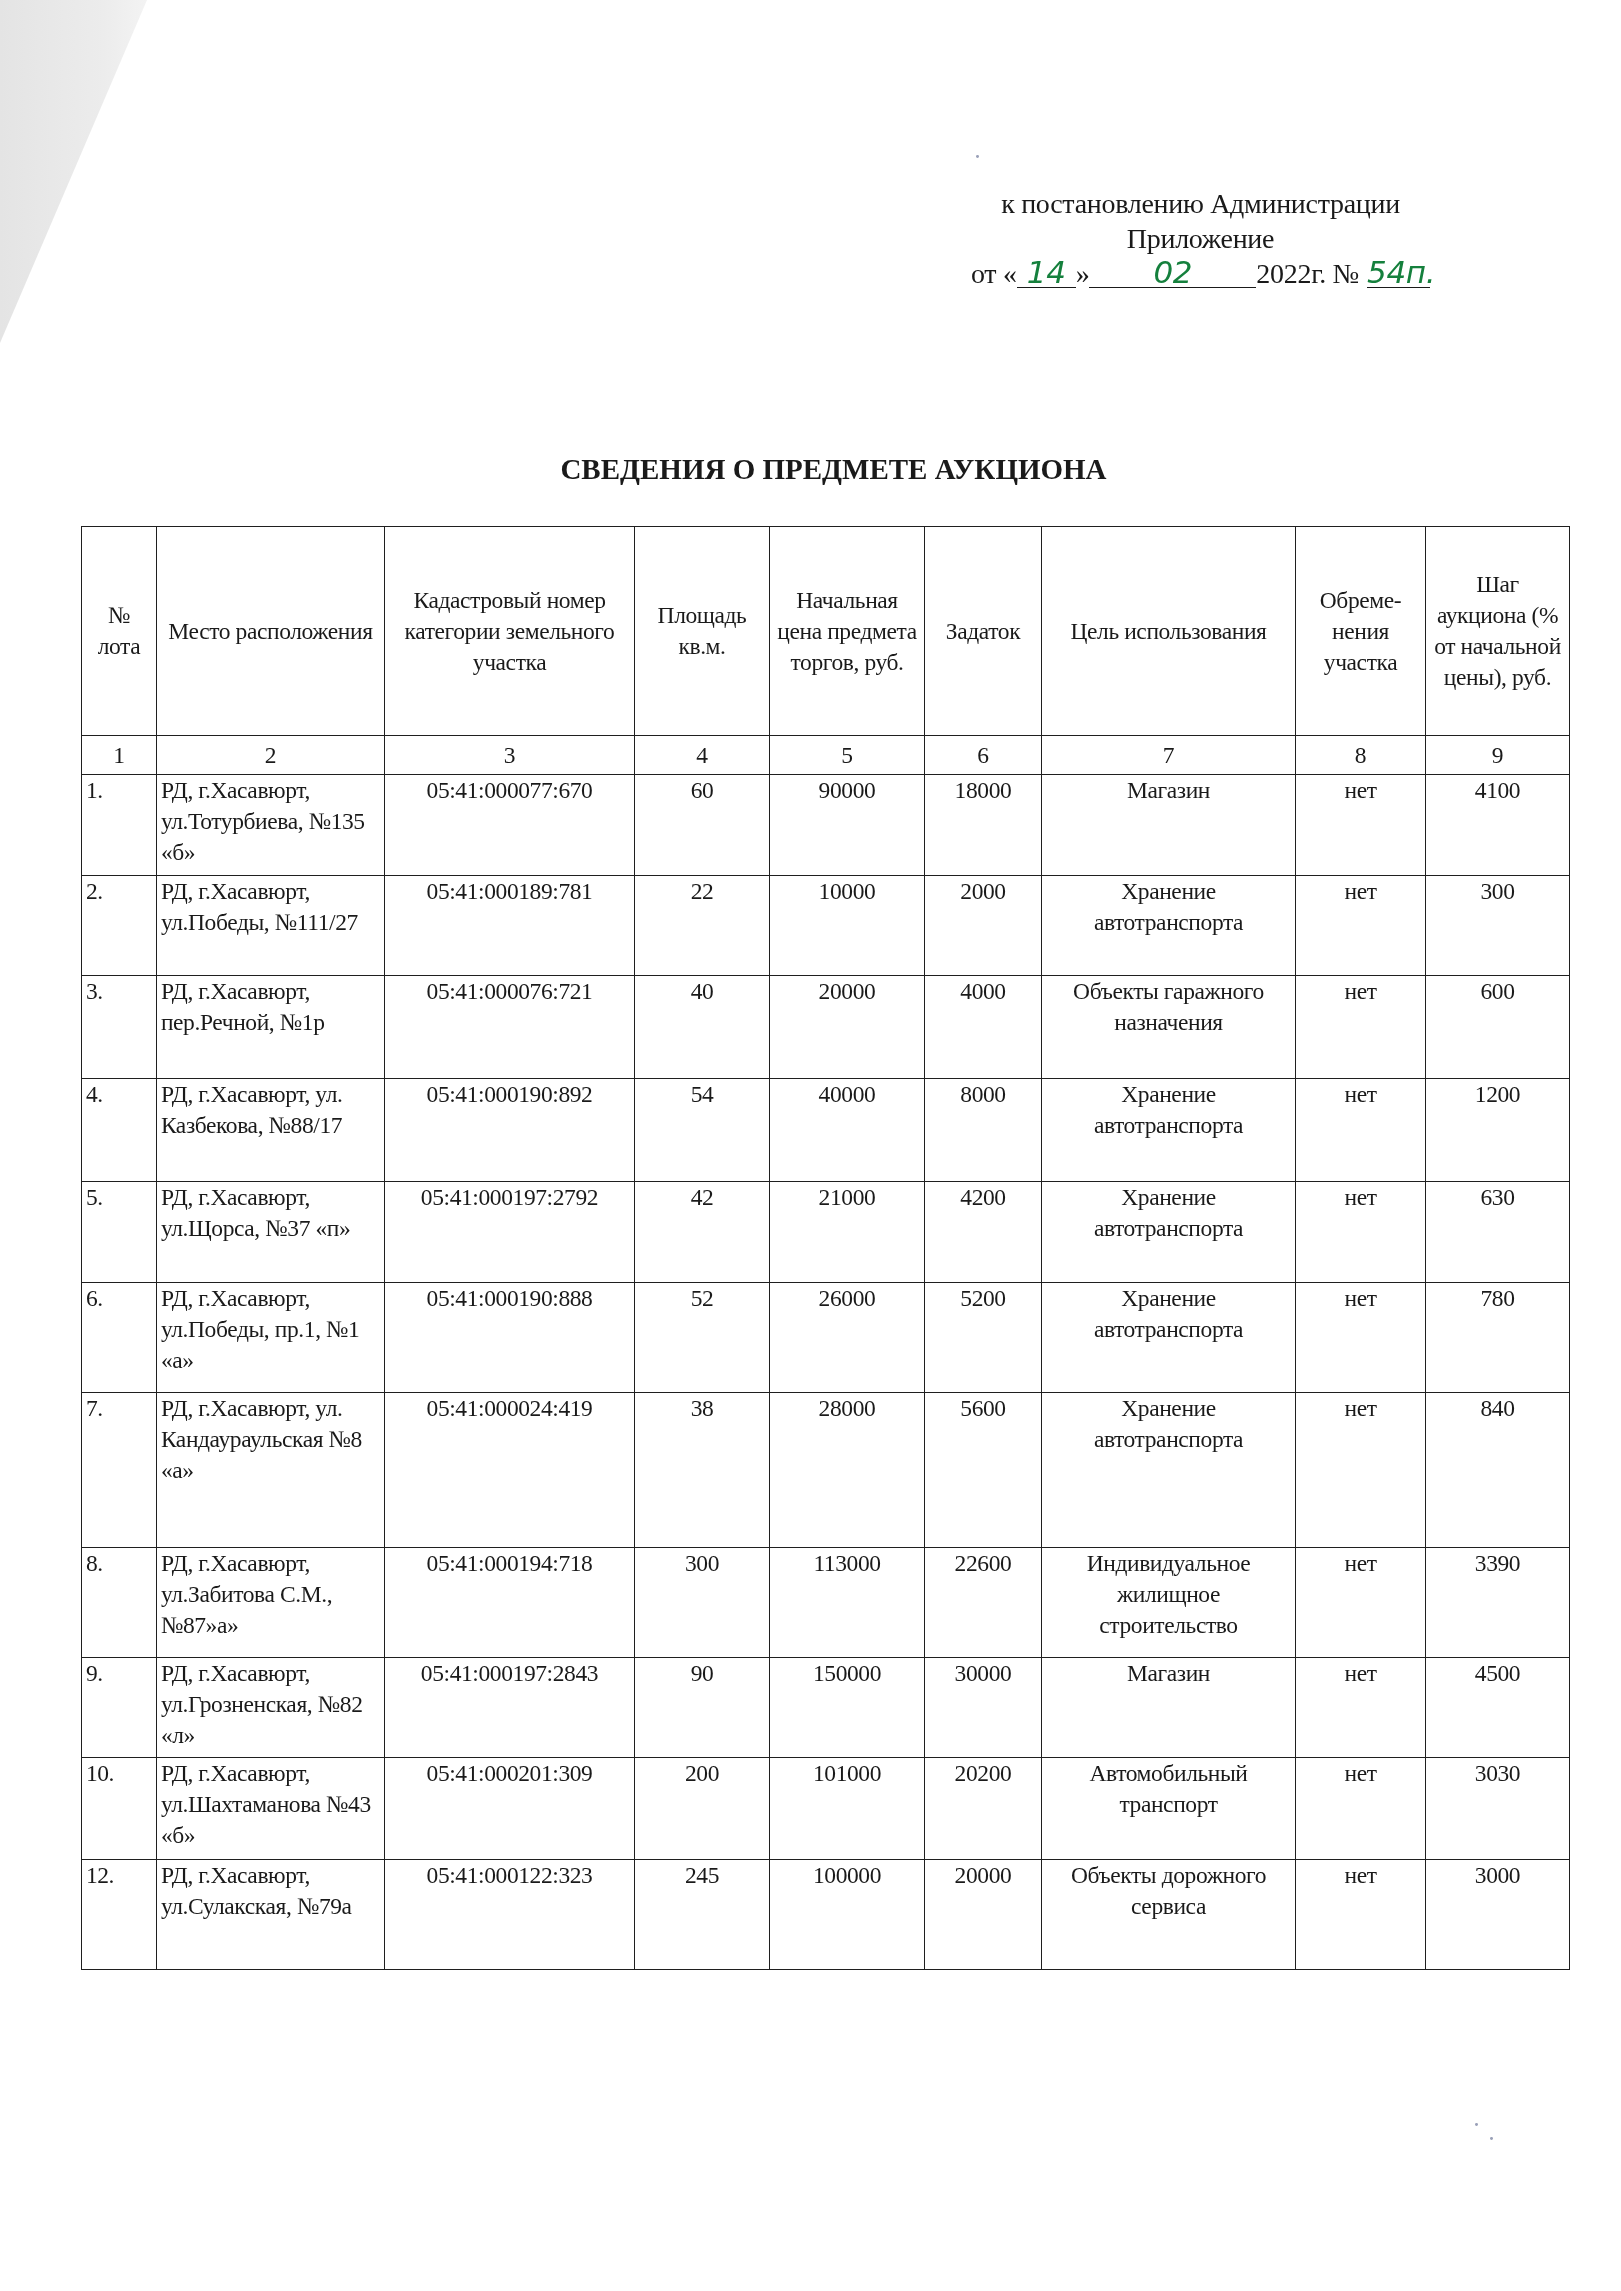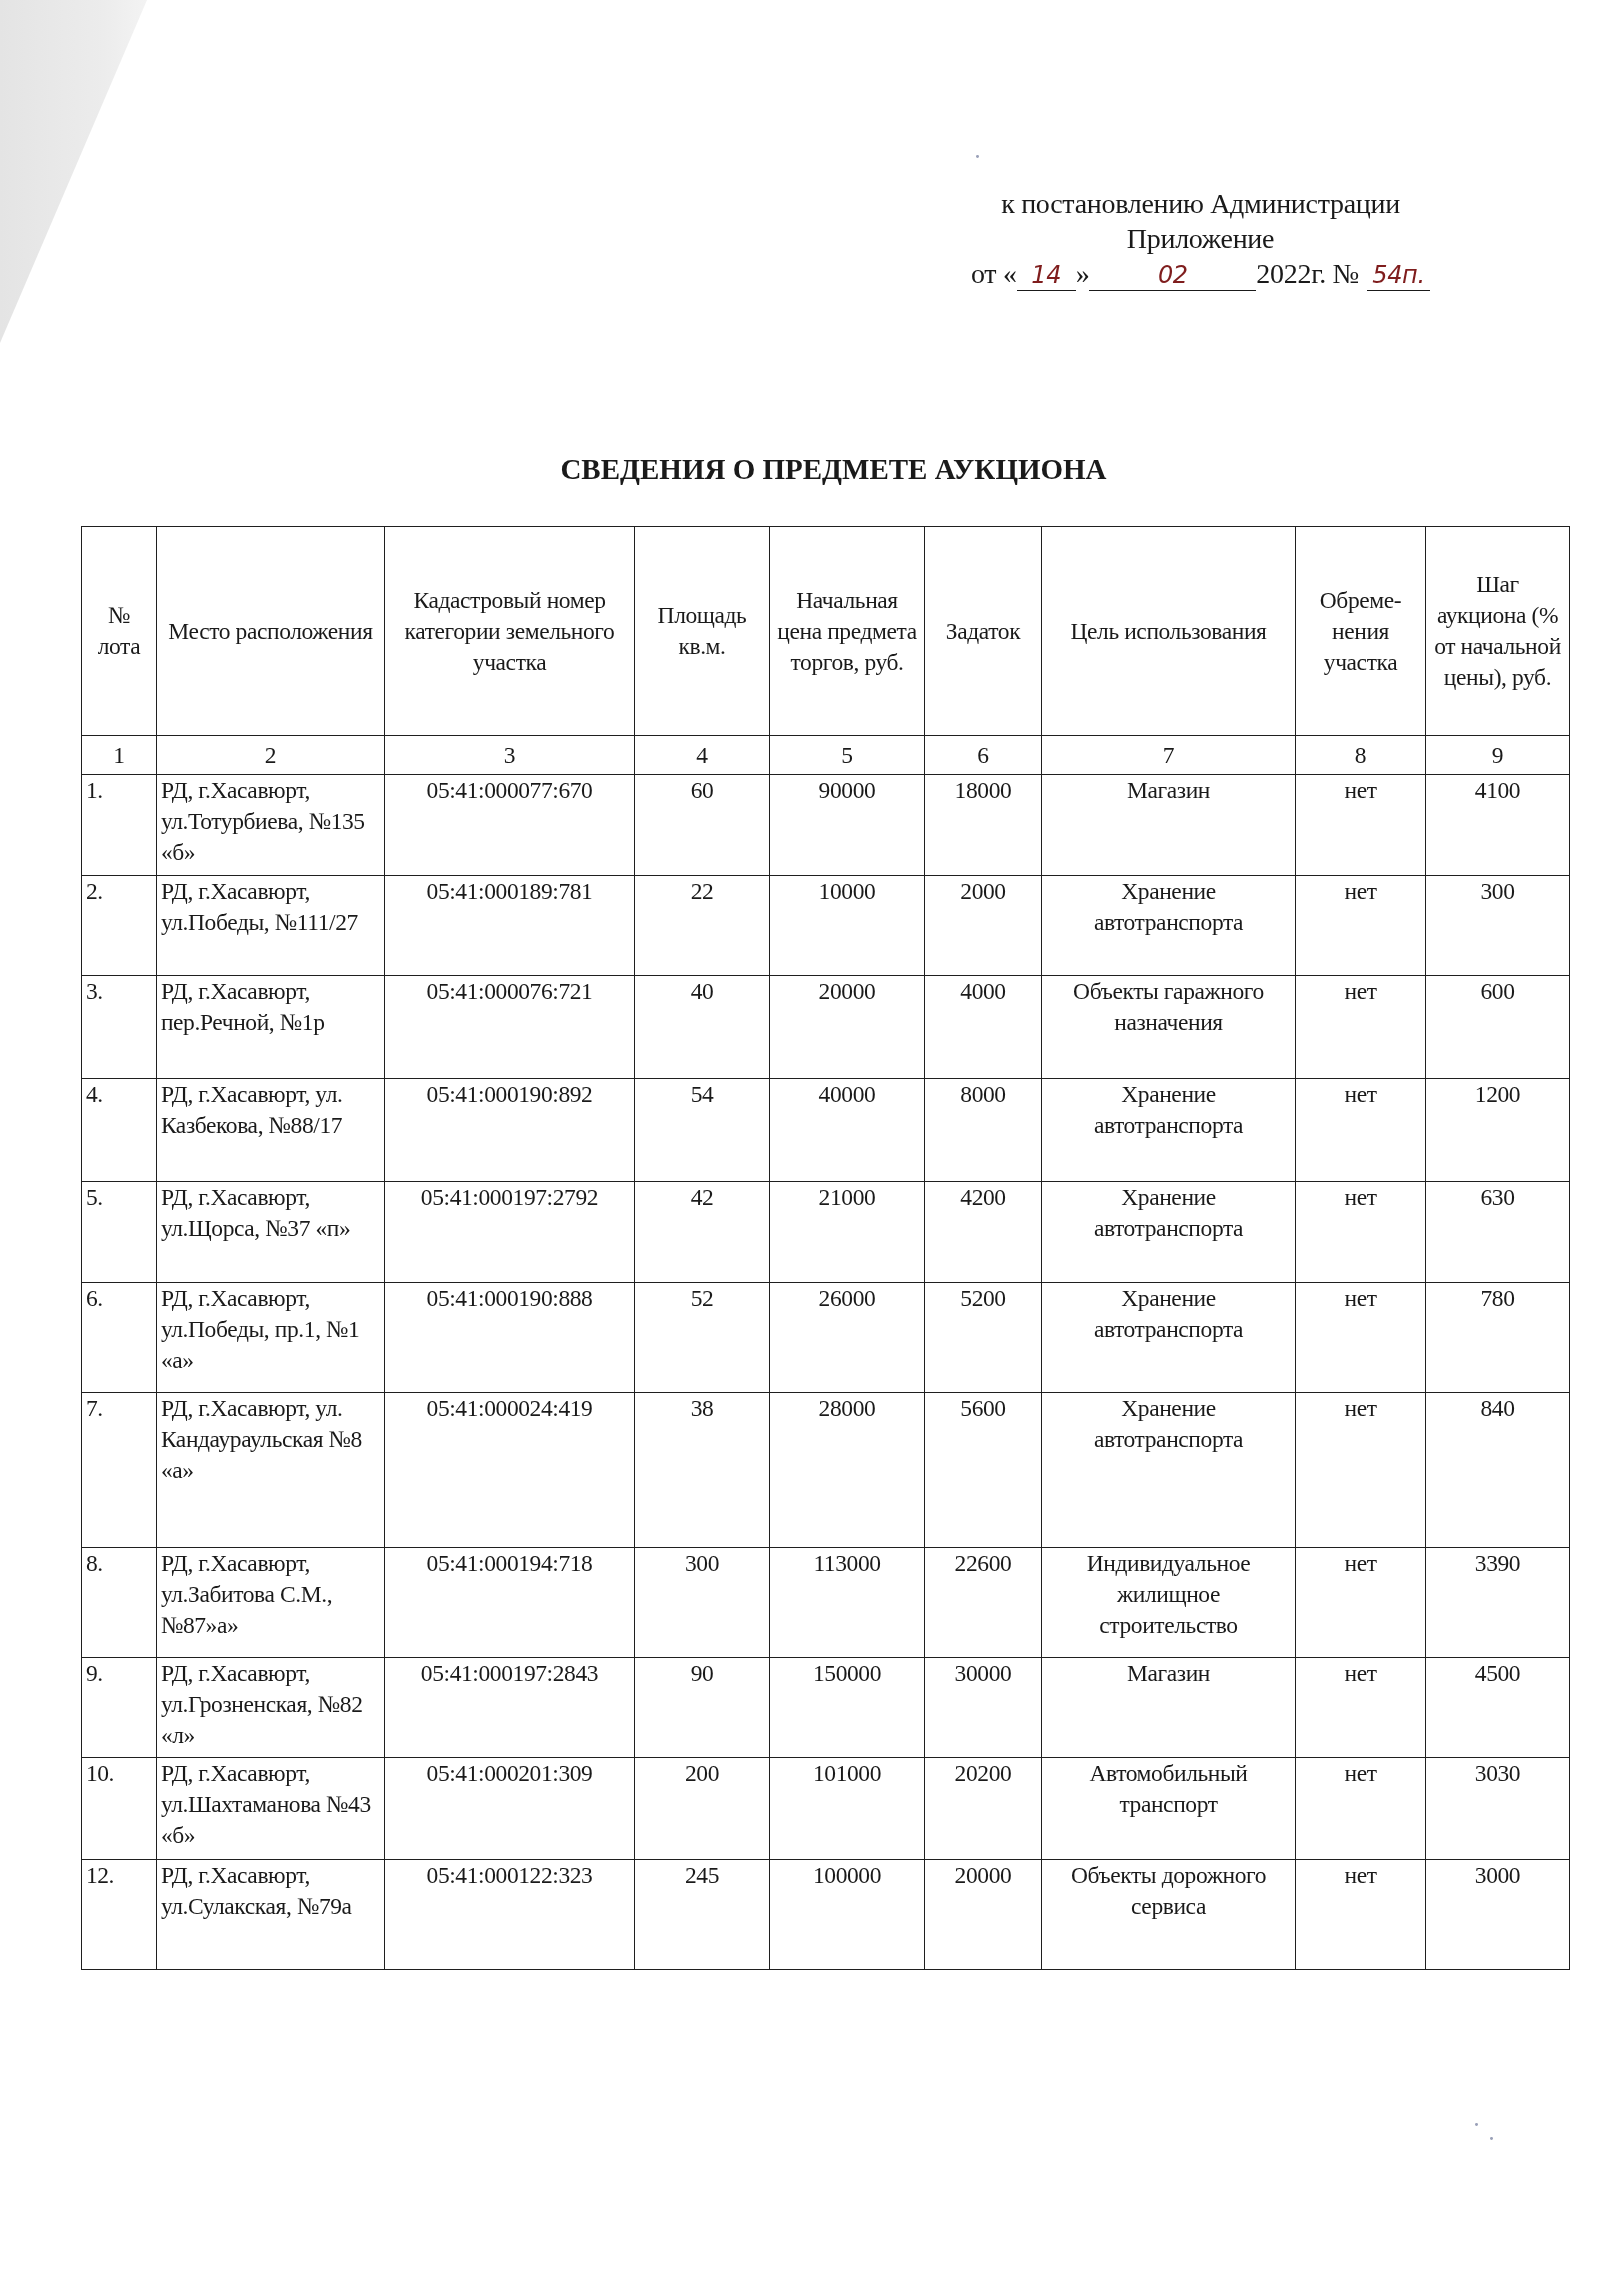--- a/index.html
+++ b/index.html
@@ -15,21 +15,21 @@
     }
     .appendix {
       position: absolute; left: 882px; top: 186px; width: 637px;
       text-align: center; font-size: 28px; line-height: 35px;
       letter-spacing: -0.3px;
     }
     .appendix .line { display: block; white-space: nowrap; }
     .appendix .fill {
       display: inline-block; border-bottom: 1.5px solid #1a1a1a;
       font-family: "DejaVu Sans", sans-serif; font-style: italic;
-      color: #7f1d1d; font-size: 24px; line-height: 29px;
+      color: #15803d; font-size: 31px; line-height: 29px;
       text-align: center; vertical-align: baseline;
     }
     .fill.day { width: 59px; }
     .fill.month { width: 167px; }
     .fill.num { width: 63px; margin-left: 8px; }
     .title {
       position: absolute; left: 0; top: 453px; width: 1621px;
       text-align: center; font-weight: bold; font-size: 29px;
       letter-spacing: 0px;
       padding-left: 23px;

